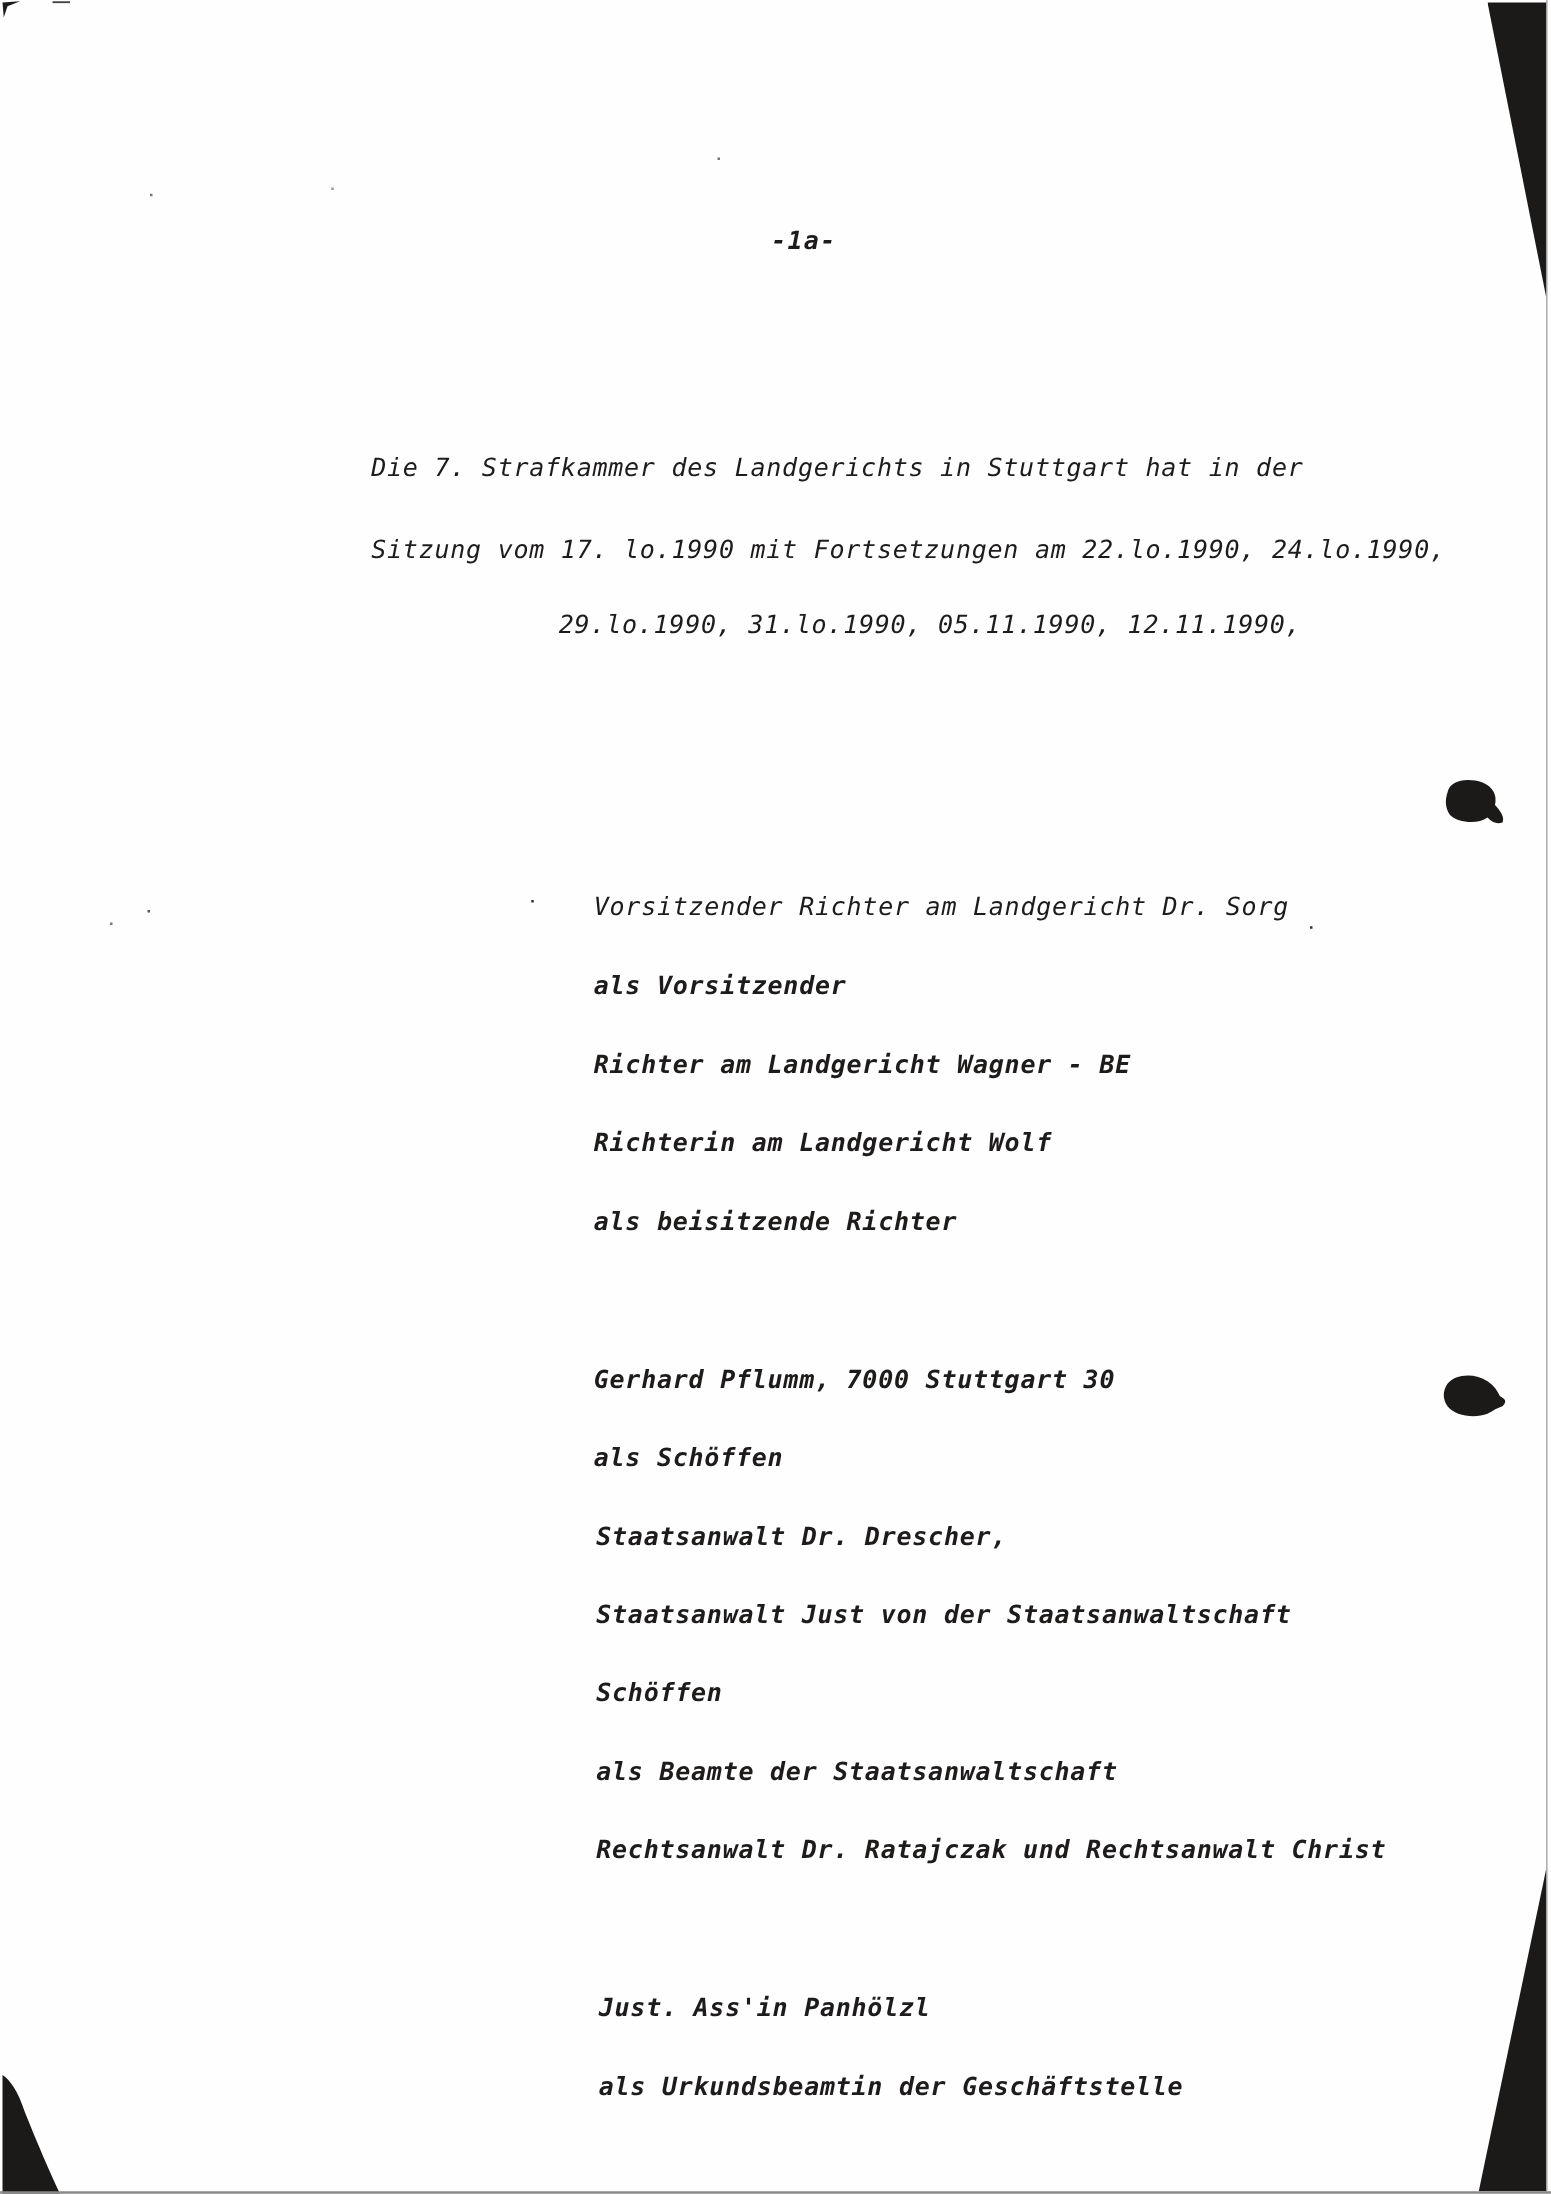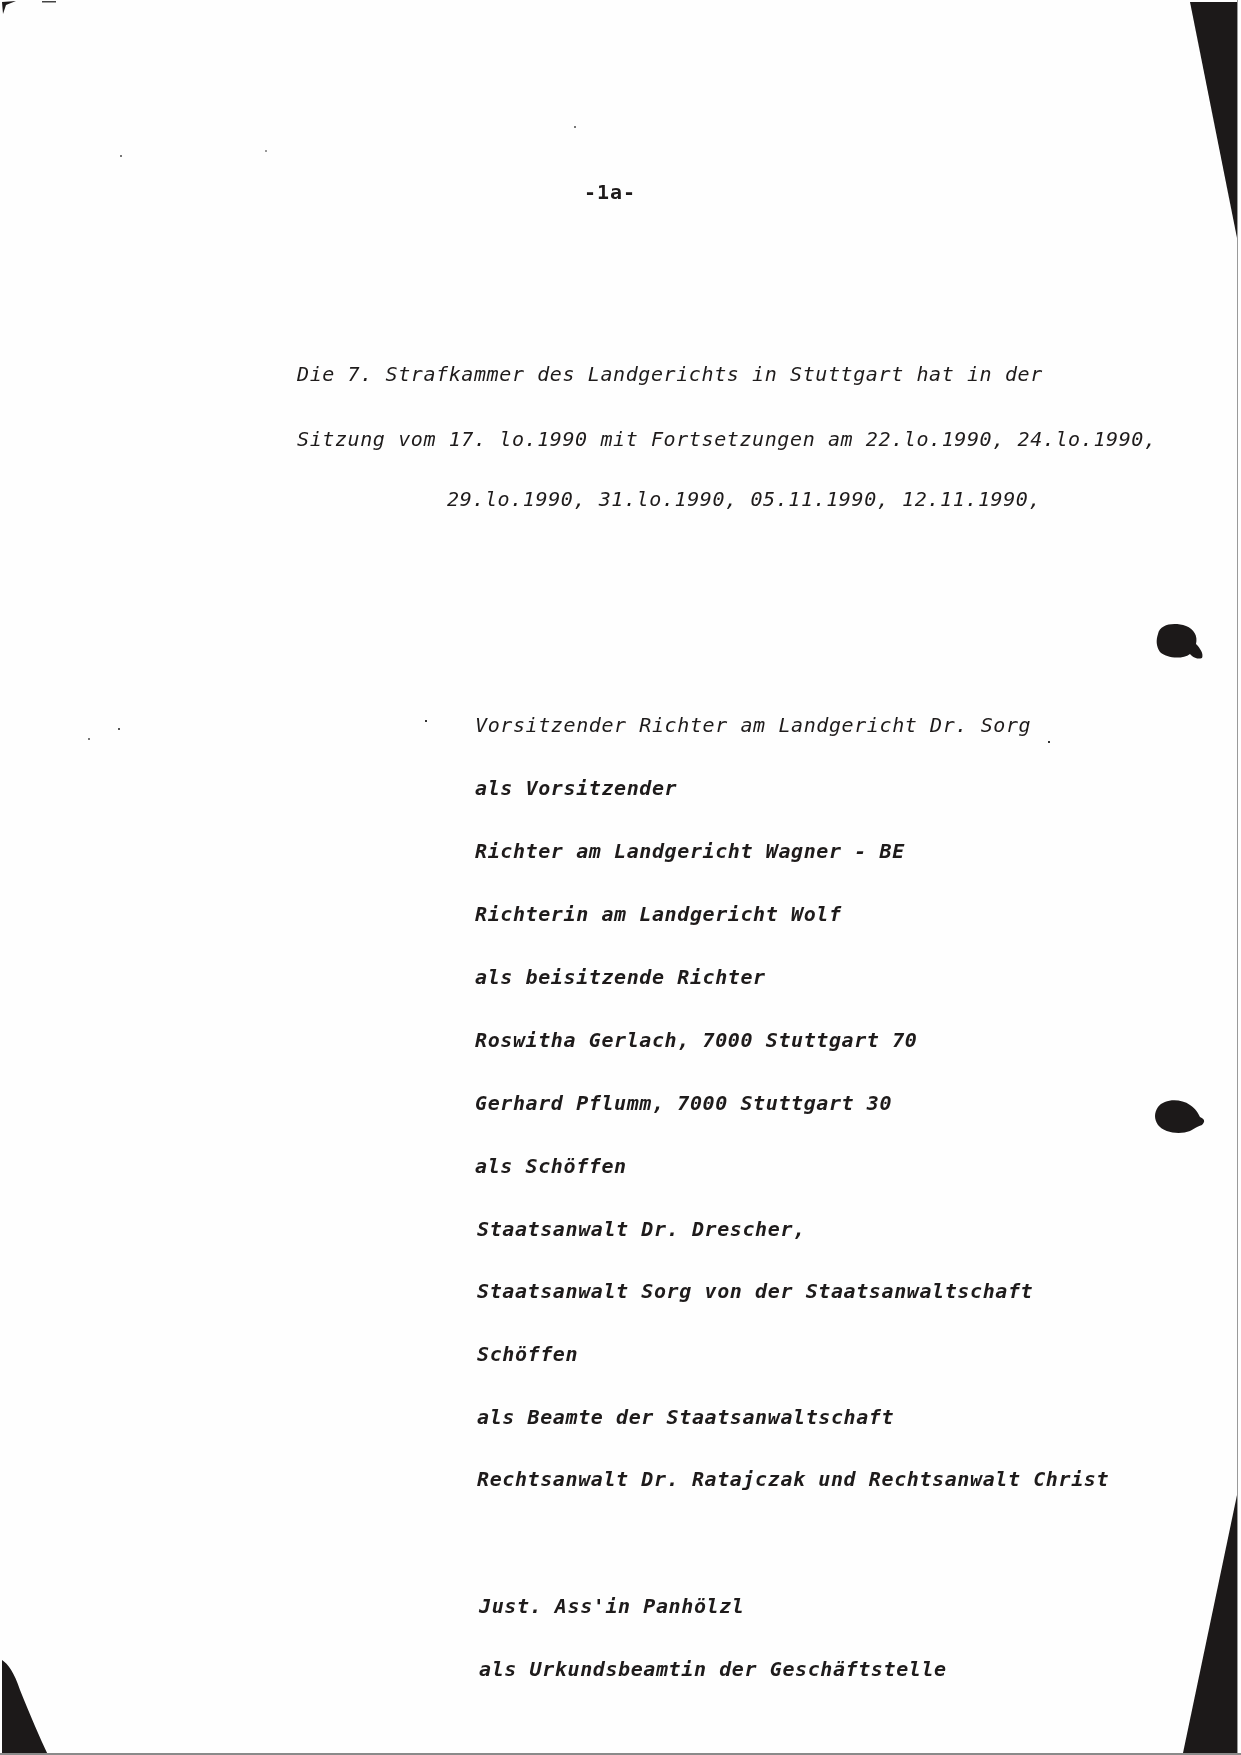--- a/index.html
+++ b/index.html
@@ -39,21 +39,22 @@
       white-space: pre;
       font-style: italic;
       font-size: 20px;
       letter-spacing: 0.6px;
       line-height: 24px;
       margin-left: 33px;
     }
     .line.bold { font-weight: bold; }
     .page-number {
       position: absolute;
-      left: 584px; top: 180px;
+      left: 617px; top: 180px;
+      font-style: italic;
       font-weight: bold;
       font-size: 20px;
       letter-spacing: 1px;
     }
     svg.artifact { position: absolute; }
   </style>
 </head>
 <body>
 
 <div class="page">
@@ -86,25 +87,24 @@
 
   <div class="line" style="left:264px;top:362px;">Die 7. Strafkammer des Landgerichts in Stuttgart hat in der</div>
   <div class="line" style="left:264px;top:427px;">Sitzung vom 17. lo.1990 mit Fortsetzungen am 22.lo.1990, 24.lo.1990,</div>
   <div class="line" style="left:414px;top:487px;">29.lo.1990, 31.lo.1990, 05.11.1990, 12.11.1990,</div>
 
   <div class="line" style="left:442px;top:713px;">Vorsitzender Richter am Landgericht Dr. Sorg</div>
   <div class="line bold" style="left:442px;top:776px;">als Vorsitzender</div>
   <div class="line bold" style="left:442px;top:839px;">Richter am Landgericht Wagner - BE</div>
   <div class="line bold" style="left:442px;top:902px;">Richterin am Landgericht Wolf</div>
   <div class="line bold" style="left:442px;top:965px;">als beisitzende Richter</div>
-  <div class="line bold" style="left:442px;top:1028px;">Roswitha Gerlach, 7000 Stuttgart 70</div>
   <div class="line bold" style="left:442px;top:1091px;">Gerhard Pflumm, 7000 Stuttgart 30</div>
   <div class="line bold" style="left:442px;top:1154px;">als Schöffen</div>
   <div class="line bold" style="left:444px;top:1217px;">Staatsanwalt Dr. Drescher,</div>
-  <div class="line bold" style="left:444px;top:1279px;">Staatsanwalt Sorg von der Staatsanwaltschaft</div>
+  <div class="line bold" style="left:444px;top:1279px;">Staatsanwalt Just von der Staatsanwaltschaft</div>
   <div class="line bold" style="left:444px;top:1342px;">Schöffen</div>
   <div class="line bold" style="left:444px;top:1405px;">als Beamte der Staatsanwaltschaft</div>
   <div class="line bold" style="left:444px;top:1467px;">Rechtsanwalt Dr. Ratajczak und Rechtsanwalt Christ</div>
   <div class="line bold" style="left:446px;top:1594px;">Just. Ass'in Panhölzl</div>
   <div class="line bold" style="left:446px;top:1657px;">als Urkundsbeamtin der Geschäftstelle</div>
 
   <div style="position:absolute;left:425px;top:720px;width:2px;height:2px;background:#333;"></div>
   <div style="position:absolute;left:1048px;top:741px;width:2px;height:2px;background:#333;"></div>
   <div style="position:absolute;left:118px;top:728px;width:2px;height:2px;background:#555;"></div>
   <div style="position:absolute;left:88px;top:738px;width:2px;height:2px;background:#777;"></div>

